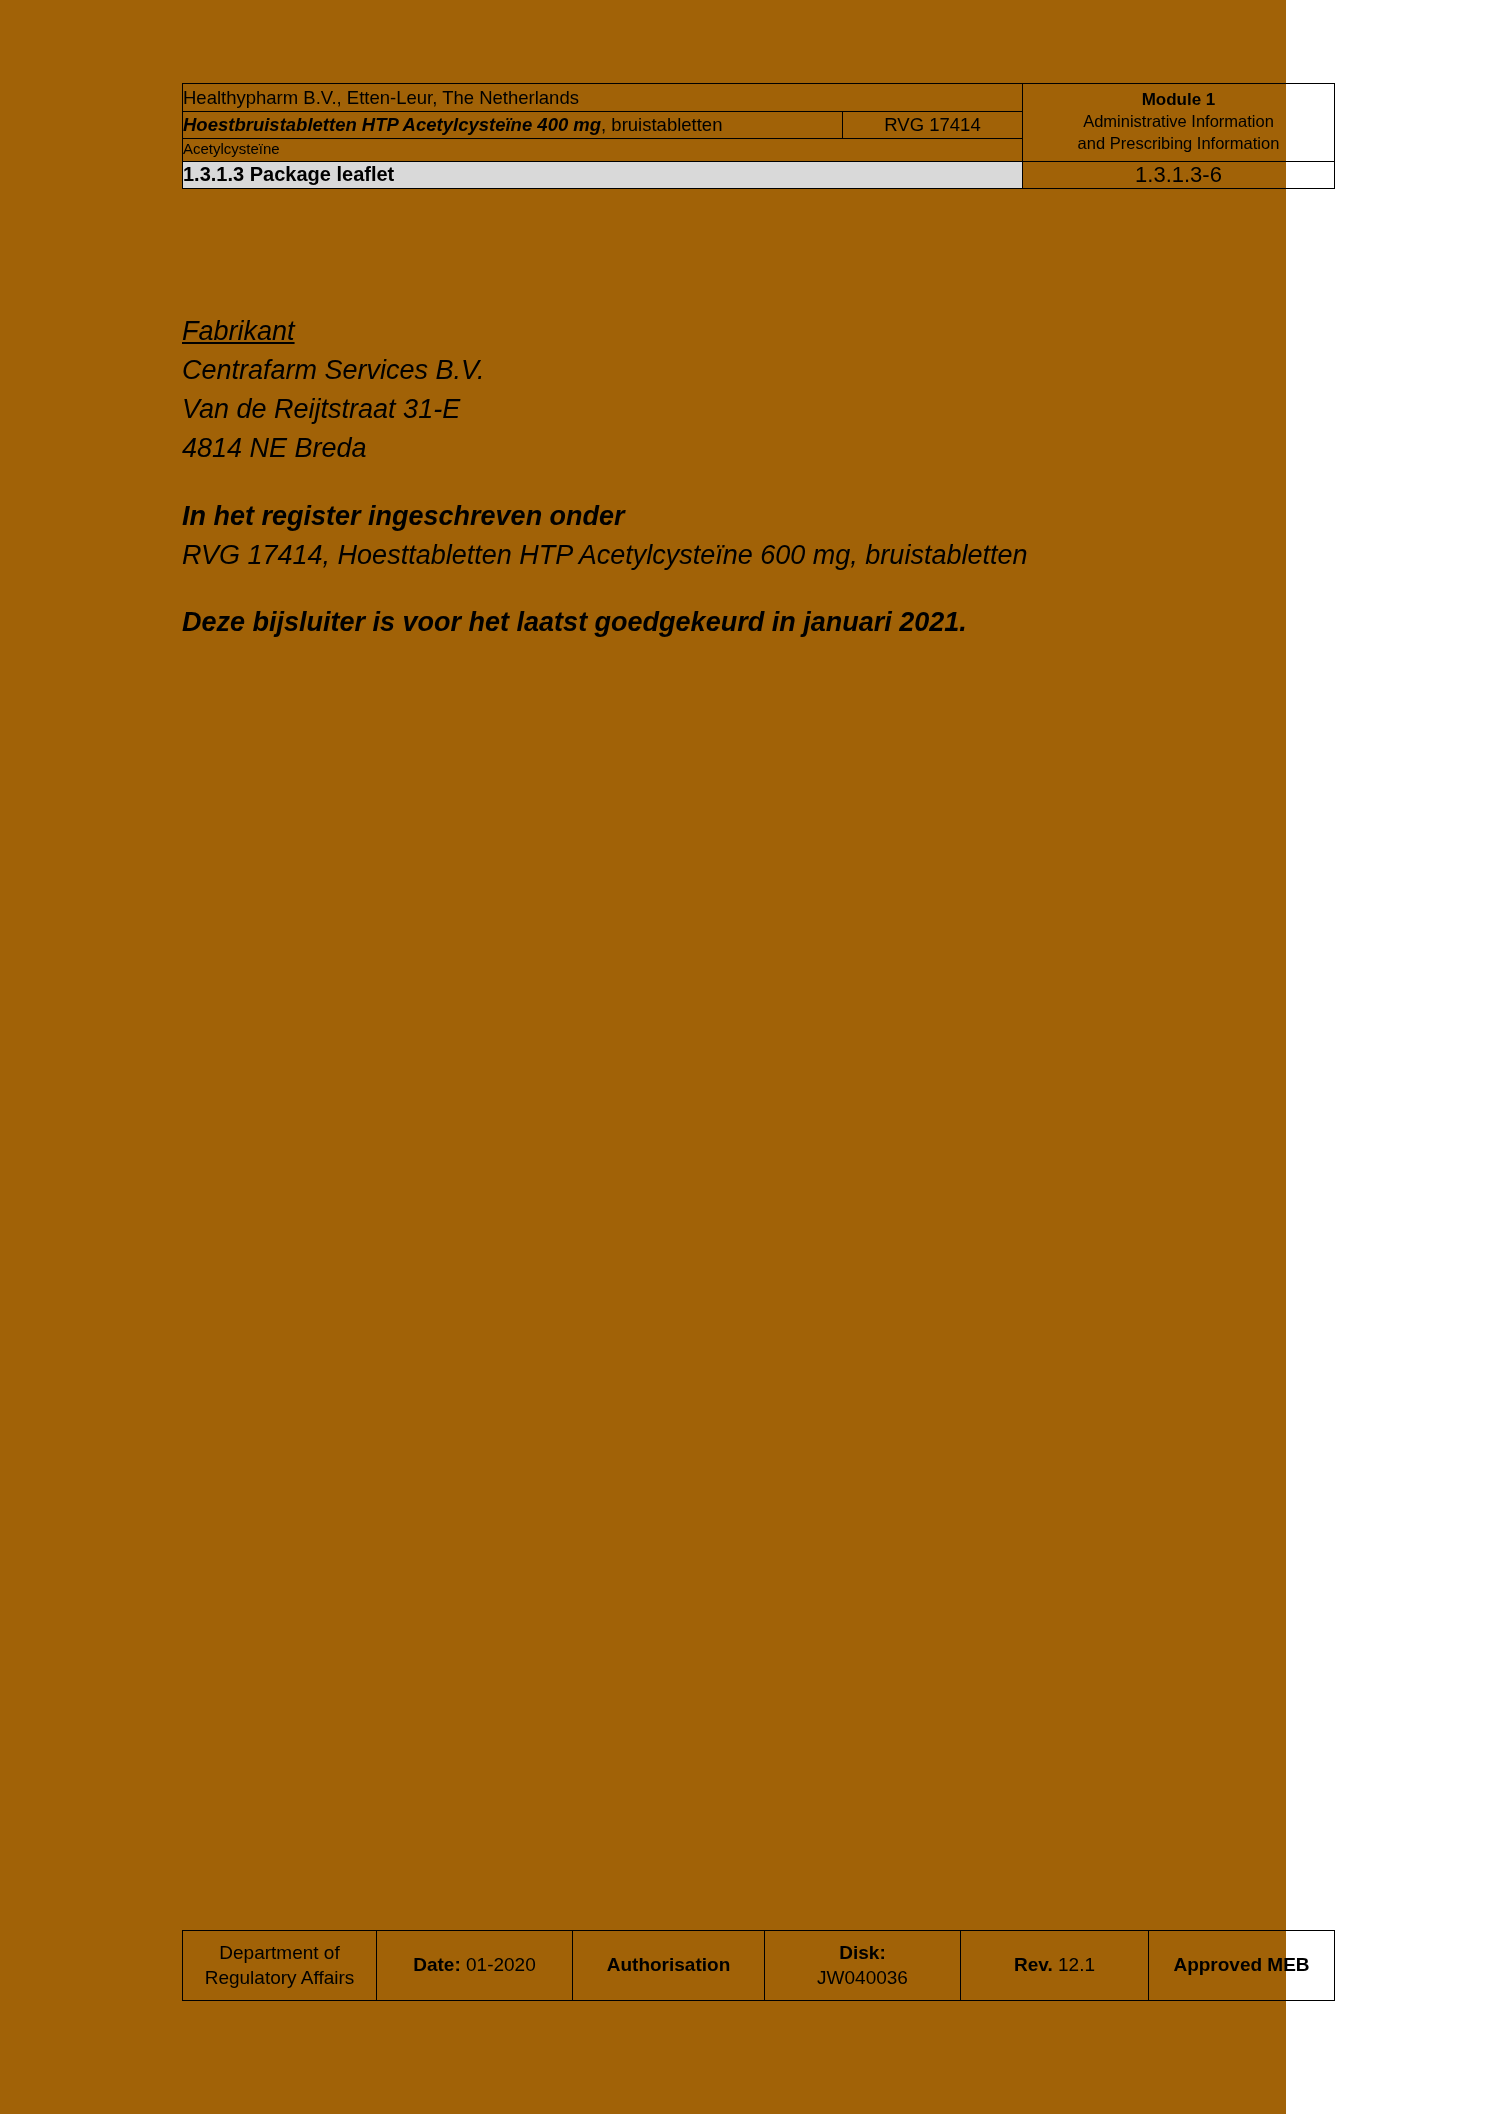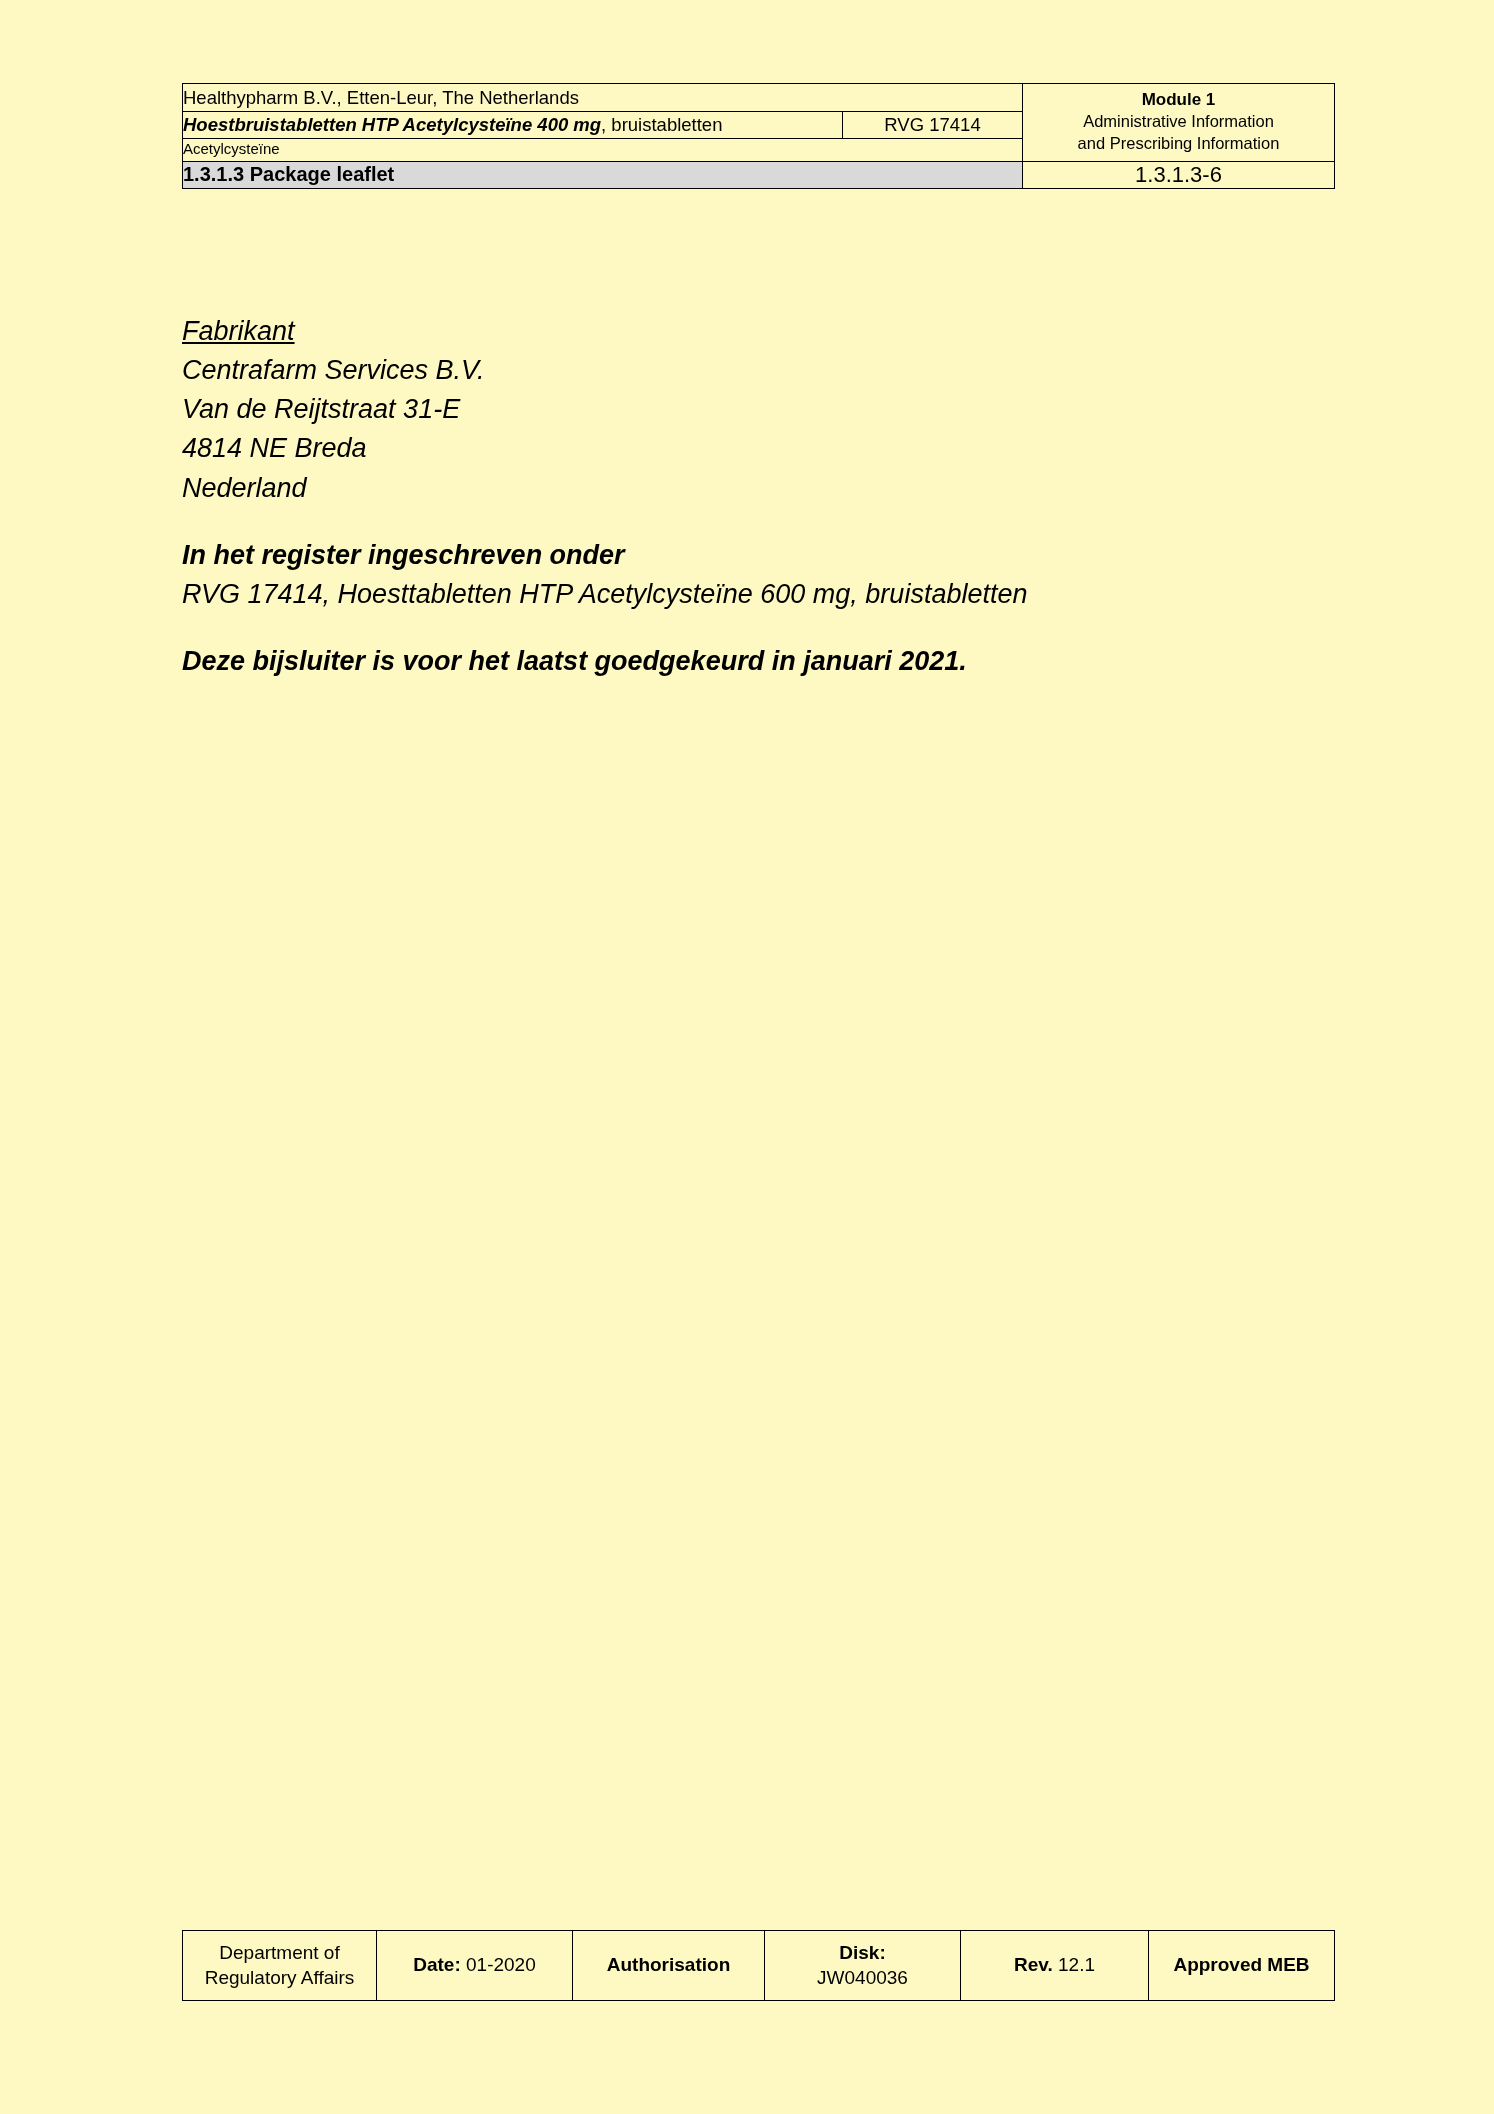--- a/index.html
+++ b/index.html
@@ -12,23 +12,23 @@
     height: 2114px;
     font-family: "Liberation Sans", sans-serif;
     color: #000000;
     position: relative;
     overflow: hidden;
   }
   .page {
     position: absolute;
     left: 0;
     top: 0;
-    width: 1494px;
+    width: 1286px;
     height: 2114px;
-    background: #fef9c3;
+    background: #a16207;
   }
 
   
   .header-table {
     position: absolute;
     left: 182px;
     top: 83px;
     width: 1152px;
     border-collapse: collapse;
     table-layout: fixed;
@@ -163,21 +163,20 @@
   </tbody>
     </table>
 
   <div class="content">
 
     <div class="blk">
       <div class="line underline">Fabrikant</div>
       <div class="line">Centrafarm Services B.V.</div>
       <div class="line">Van de Reijtstraat 31-E</div>
       <div class="line">4814 NE Breda</div>
-      <div class="line">Nederland</div>
     </div>
 
     <div class="gap"></div>
 
     <div class="blk">
       <div class="line bold">In het register ingeschreven onder</div>
       <div class="line">RVG 17414, Hoesttabletten HTP Acetylcysteïne 600 mg, bruistabletten</div>
     </div>
 
     <div class="gap"></div>

